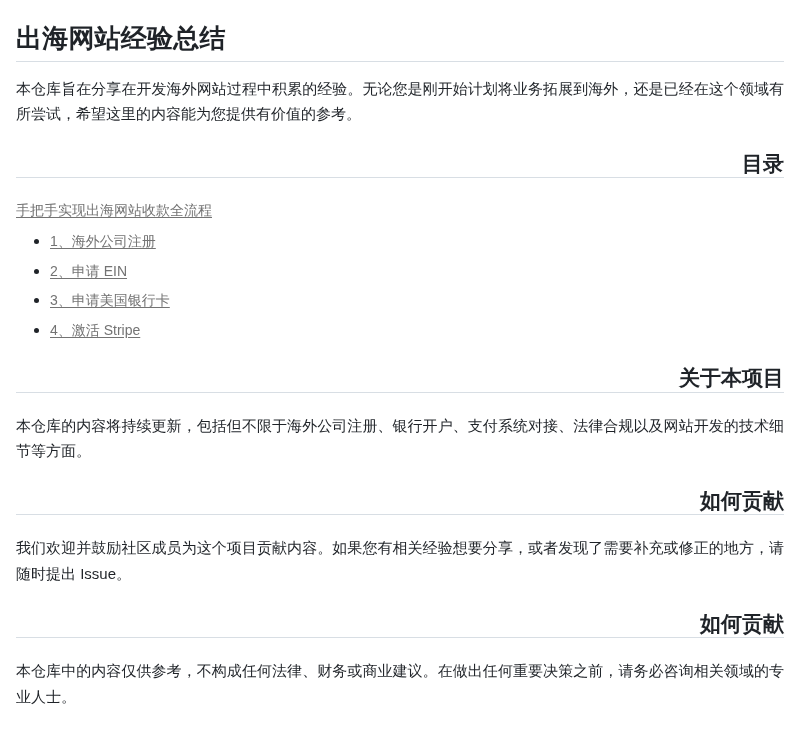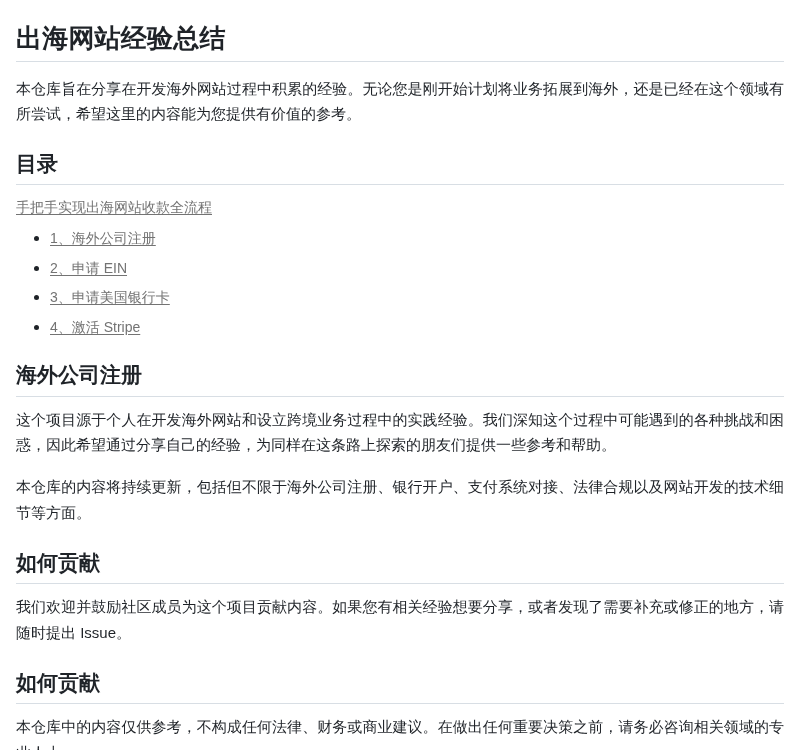--- a/index.html
+++ b/index.html
@@ -28,24 +28,24 @@
     margin: 6px 0 14px 0;
     padding-bottom: 6px;
     border-bottom: 1px solid #d8dee4;
     color: #1f2328;
     letter-spacing: 0.2px;
   }
   h2.section-title {
     font-size: 21px;
     line-height: 1.25;
     font-weight: bold;
-    margin: 24px 0 10px 0;
-    padding-bottom: 7px;
+    margin: 24px 0 20px 0;
     border-bottom: 1px solid #d8dee4;
     color: #1f2328;
+    text-align: right;
   }
   p.para {
     margin: 0 0 16px 0;
     font-size: 15px;
     line-height: 1.72;
     color: #1f2328;
     text-align: justify;
   }
   .toc-link-wrap {
     margin: 0 0 8px 0;
@@ -85,22 +85,21 @@
     <a class="link" href="#">手把手实现出海网站收款全流程</a>
   </div>
 
   <ul class="toc-list">
     <li><a class="link" href="#">1、海外公司注册</a></li>
     <li><a class="link" href="#">2、申请 EIN</a></li>
     <li><a class="link" href="#">3、申请美国银行卡</a></li>
     <li><a class="link" href="#">4、激活 Stripe</a></li>
   </ul>
 
-  <h2 class="section-title">海外公司注册</h2>
-  <p class="para">这个项目源于个人在开发海外网站和设立跨境业务过程中的实践经验。我们深知这个过程中可能遇到的各种挑战和困惑，因此希望通过分享自己的经验，为同样在这条路上探索的朋友们提供一些参考和帮助。</p>
+  <h2 class="section-title">关于本项目</h2>
   <p class="para">本仓库的内容将持续更新，包括但不限于海外公司注册、银行开户、支付系统对接、法律合规以及网站开发的技术细节等方面。</p>
 
   <h2 class="section-title">如何贡献</h2>
   <p class="para">我们欢迎并鼓励社区成员为这个项目贡献内容。如果您有相关经验想要分享，或者发现了需要补充或修正的地方，请随时提出 Issue。</p>
 
   <h2 class="section-title">如何贡献</h2>
   <p class="para">本仓库中的内容仅供参考，不构成任何法律、财务或商业建议。在做出任何重要决策之前，请务必咨询相关领域的专业人士。</p>
 
 </div>
 

